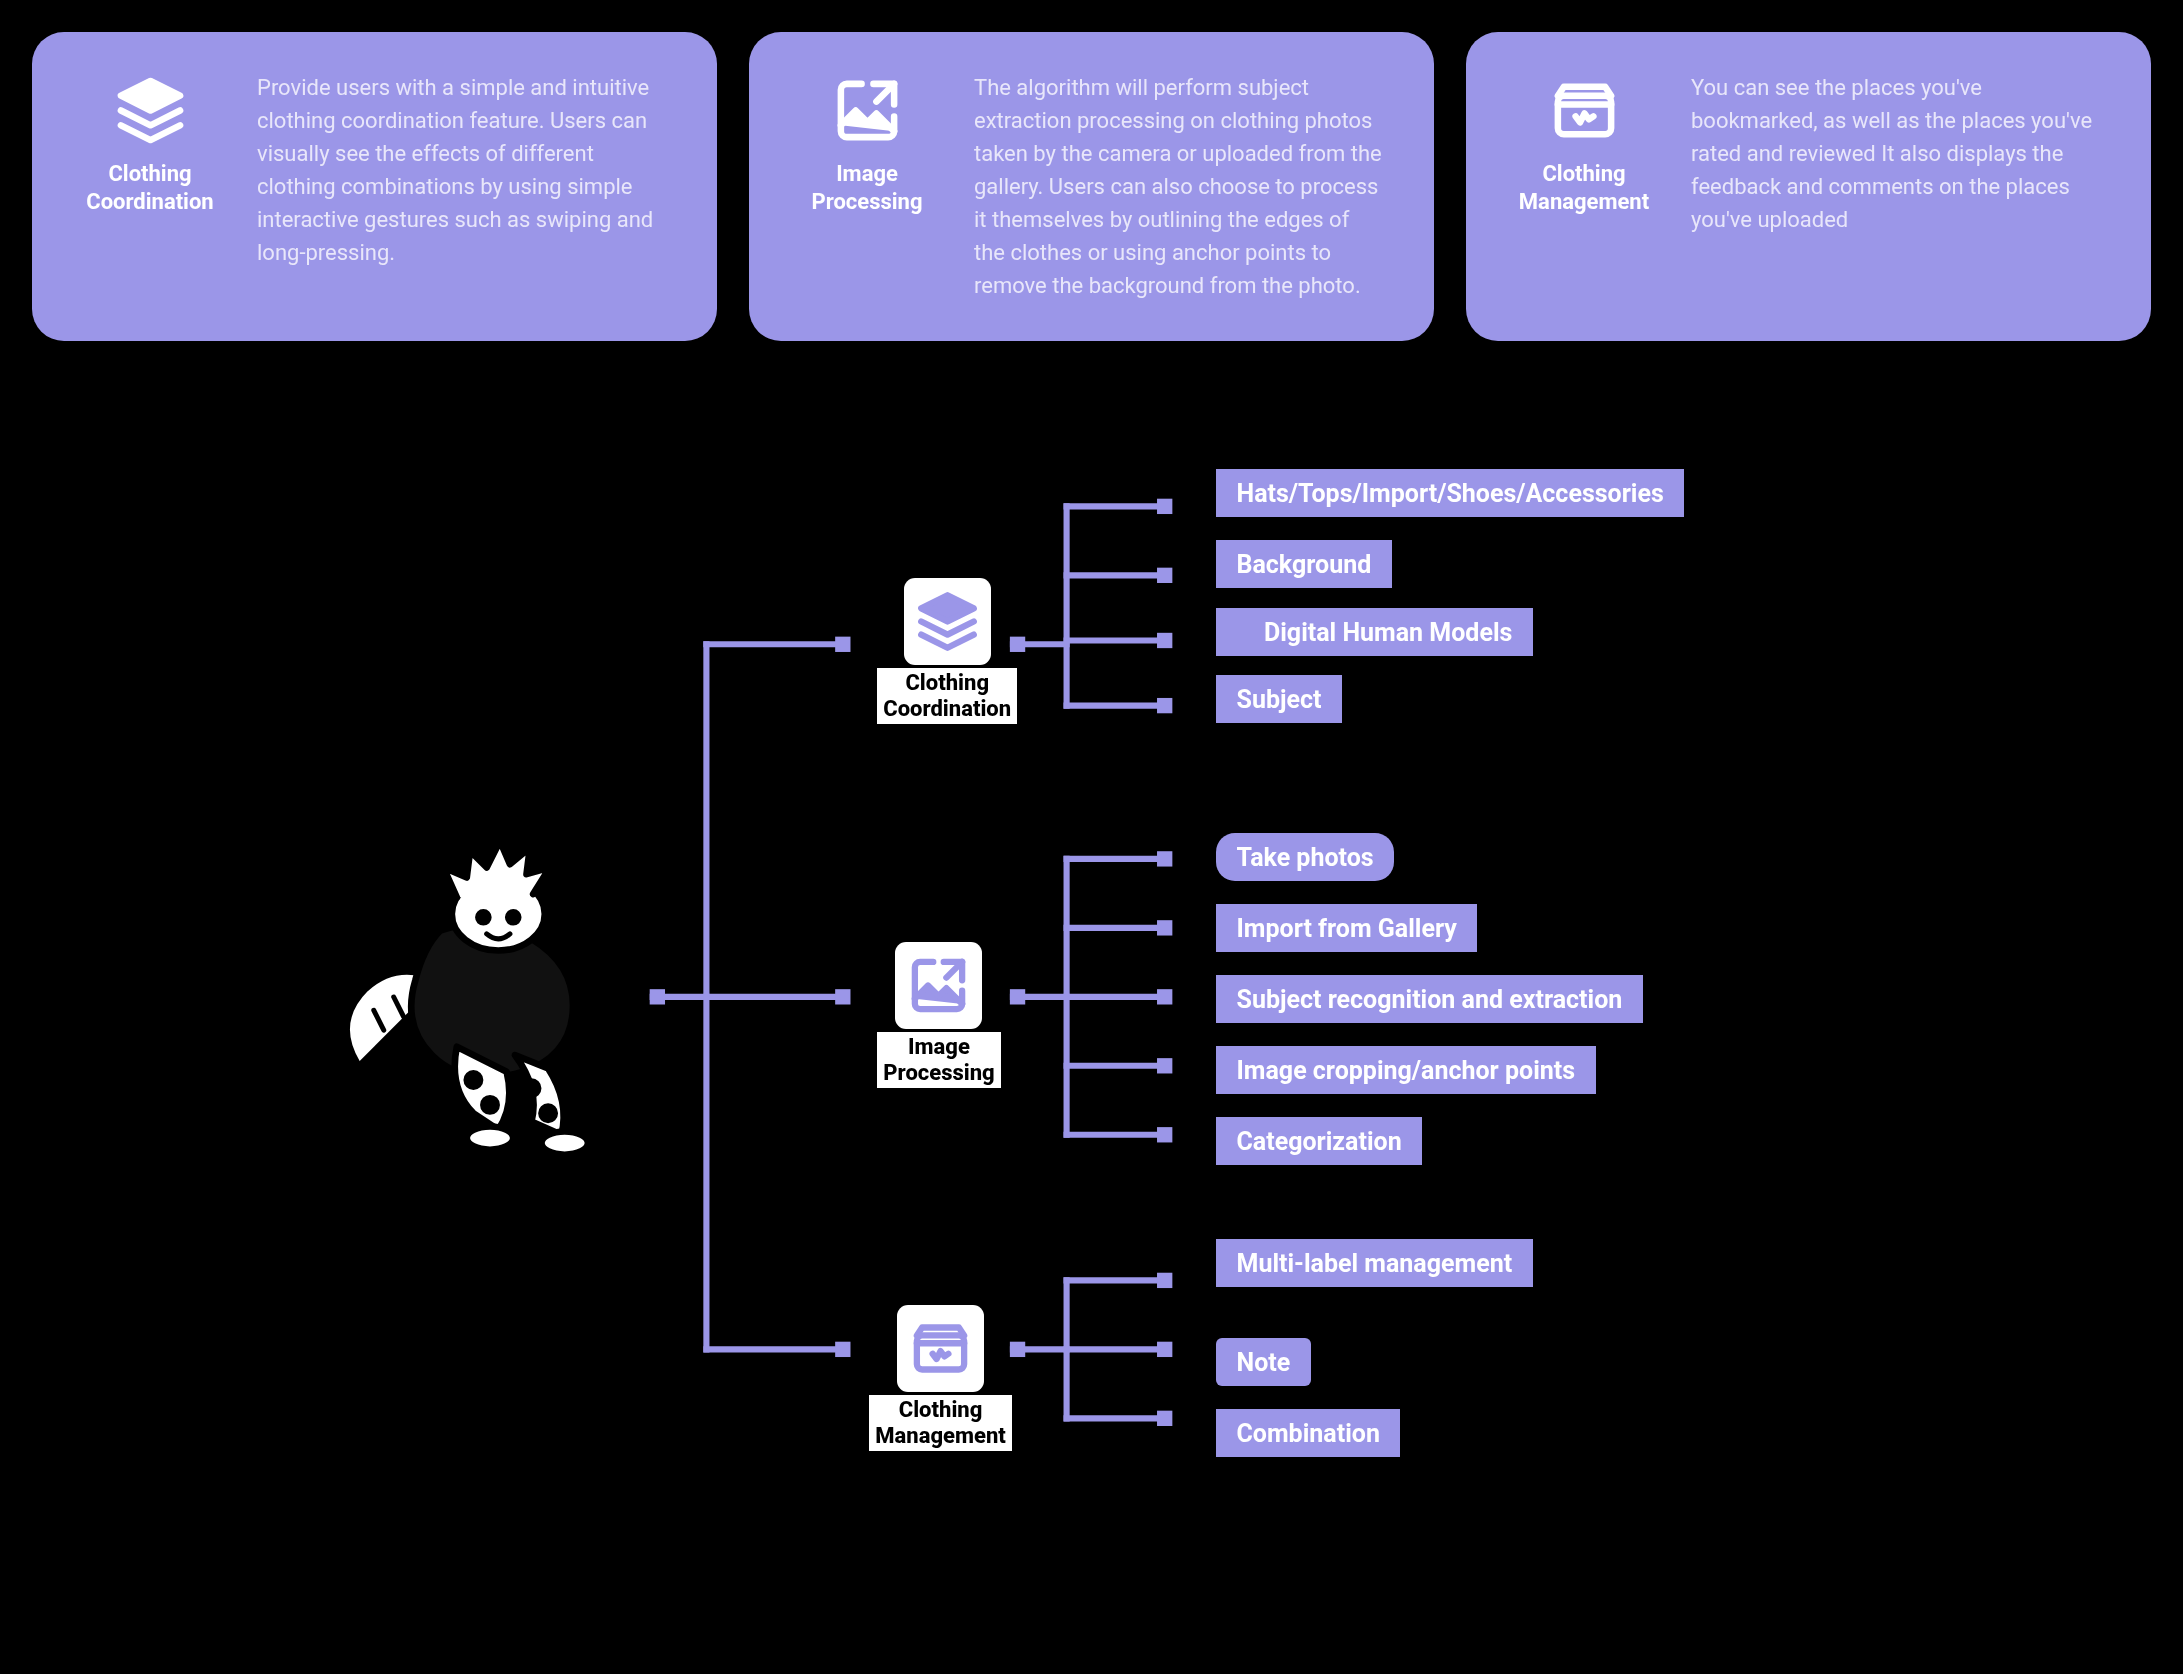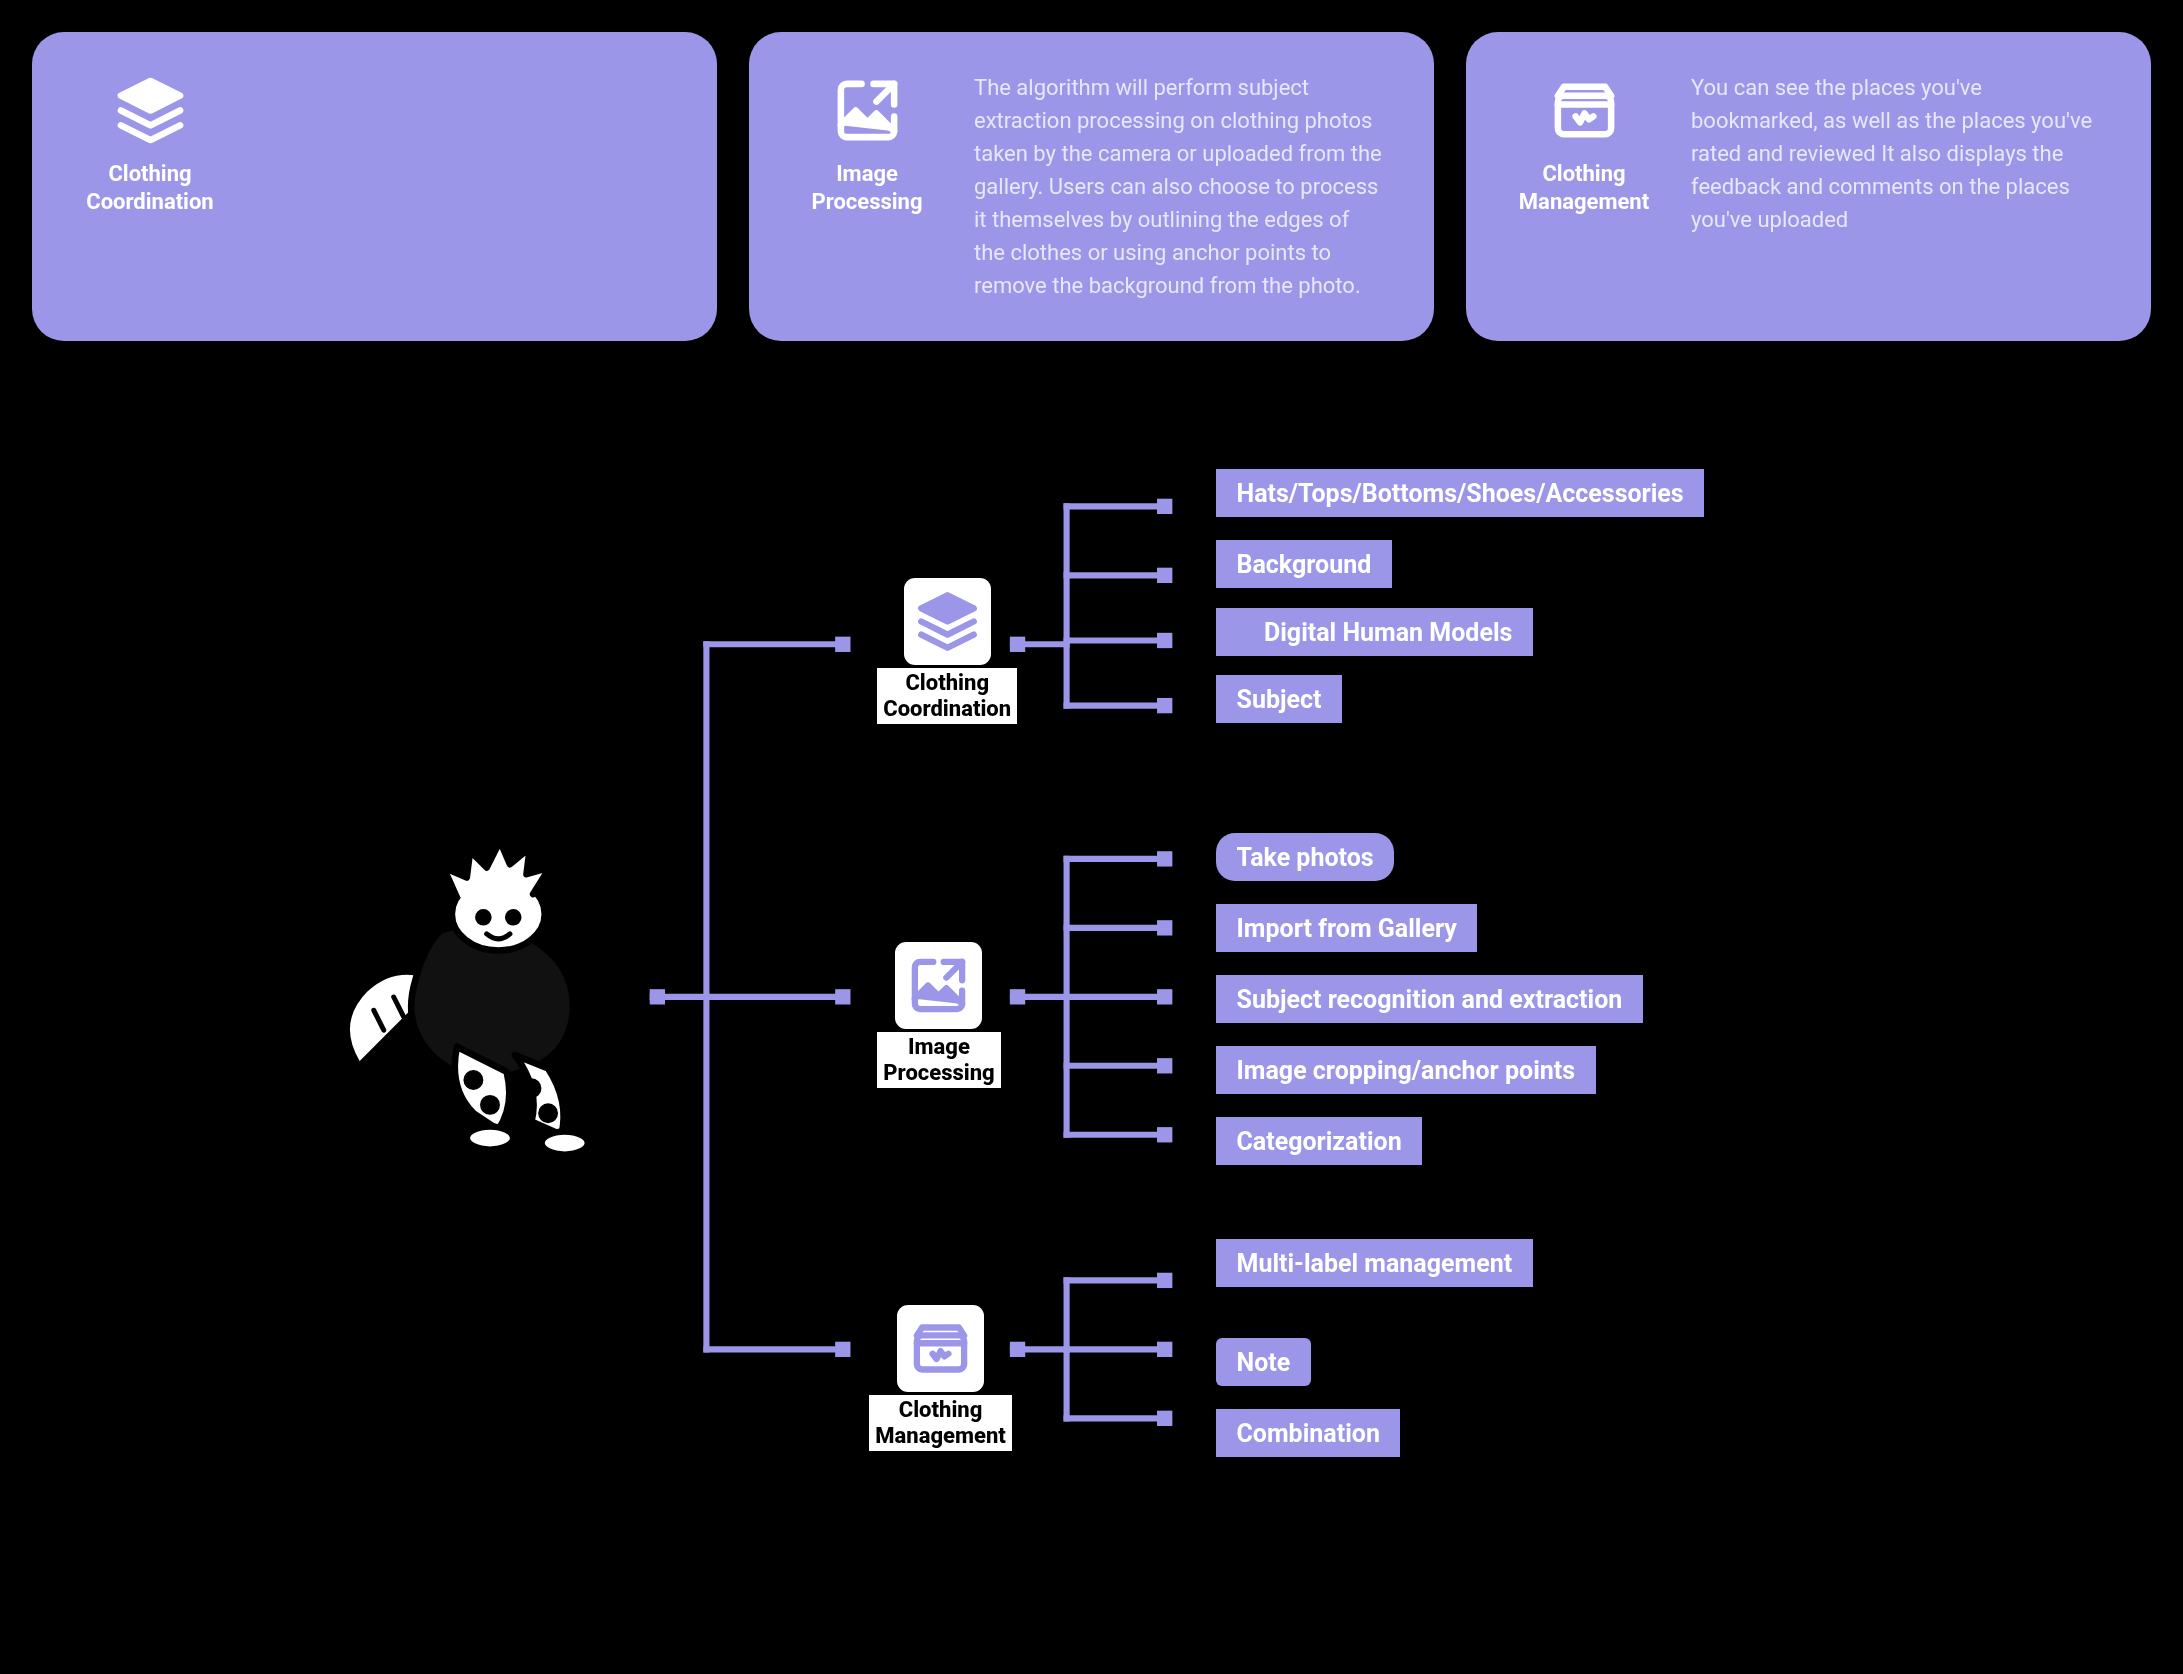--- a/index.html
+++ b/index.html
@@ -127,20 +127,21 @@
       <div class="card-icon">
         <svg viewBox="0 0 24 24" width="71" height="71" fill="none" stroke="#fff" stroke-width="2.2" stroke-linejoin="round" stroke-linecap="round">
           <polygon points="12 2 2 7 12 12 22 7 12 2" fill="#fff"></polygon>
           <polyline points="2 12 12 17 22 12"></polyline>
           <polyline points="2 17 12 22 22 17"></polyline>
         </svg>
       </div>
       <div class="card-title">Clothing
 Coordination</div>
     </div>
+    <div class="card-desc">Provide users with a simple and intuitive clothing coordination feature. Users can visually see the effects of different clothing combinations by using simple interactive gestures such as swiping and long-pressing.</div>
   </div>
 
   <div class="card" style="width:687px">
     <div class="card-left">
       <div class="card-icon">
         <svg viewBox="0 0 24 24" width="71" height="71" fill="none" stroke="#fff" stroke-width="2.2" stroke-linejoin="round" stroke-linecap="round">
           <path d="M14 3h7v7"></path>
           <path d="M21 3l-6 6"></path>
           <path d="M21 14v5a2 2 0 0 1-2 2H5a2 2 0 0 1-2-2V5a2 2 0 0 1 2-2h5"></path>
           <path d="M3 17l5-5 4 4 3-3 6 6" fill="#fff"></path>
@@ -296,21 +297,21 @@
         <rect x="3" y="7" width="18" height="13" rx="2"></rect>
         <path d="M3 10h18"></path>
         <path d="M3 7l2-3h14l2 3"></path>
         <path d="M9 14l1.5 2 1.5-3 1.5 2 1.5-1"></path>
       </svg>
     </div>
     <div class="node-label">Clothing
 Management</div>
   </div>
 
-  <div class="leaf" style="left:1184px; top:17.4px;">Hats/Tops/Bottoms/Shoes/Accessories</div>
+  <div class="leaf" style="left:1184px; top:17.4px;">Hats/Tops/Import/Shoes/Accessories</div>
   <div class="leaf" style="left:1184px; top:88px;">Background</div>
   <div class="leaf" style="left:1184px; top:156px;padding-left:48px;">Digital Human Models</div>
   <div class="leaf" style="left:1184px; top:223px;">Subject</div>
 
   <div class="leaf" style="left:1184px; top:381px;border-radius:19px;">Take  photos</div>
   <div class="leaf" style="left:1184px; top:452px;">Import from Gallery</div>
   <div class="leaf" style="left:1184px; top:523px;">Subject recognition and extraction</div>
   <div class="leaf" style="left:1184px; top:594px;">Image cropping/anchor points</div>
   <div class="leaf" style="left:1184px; top:665px;">Categorization</div>
 

